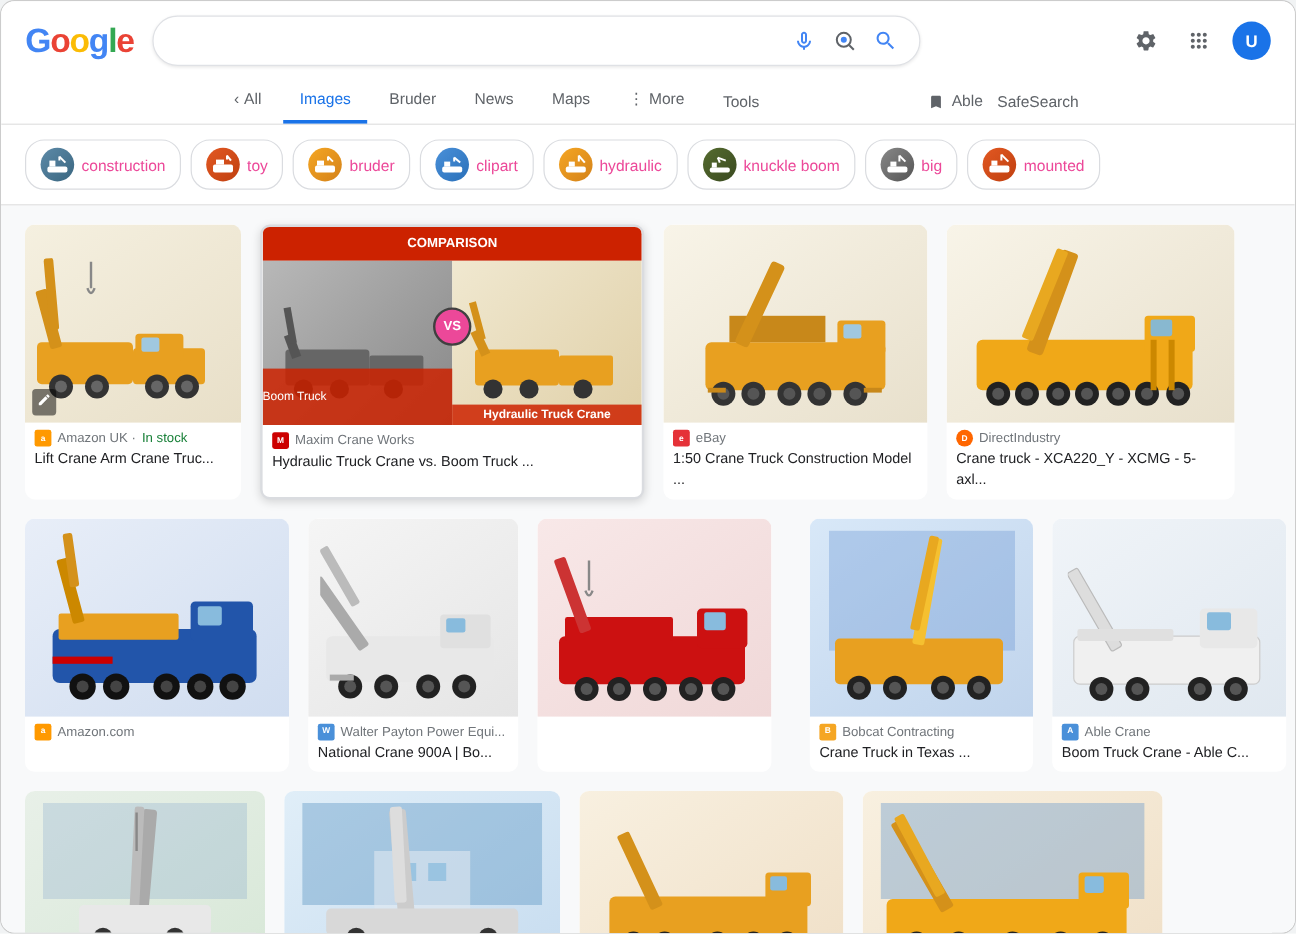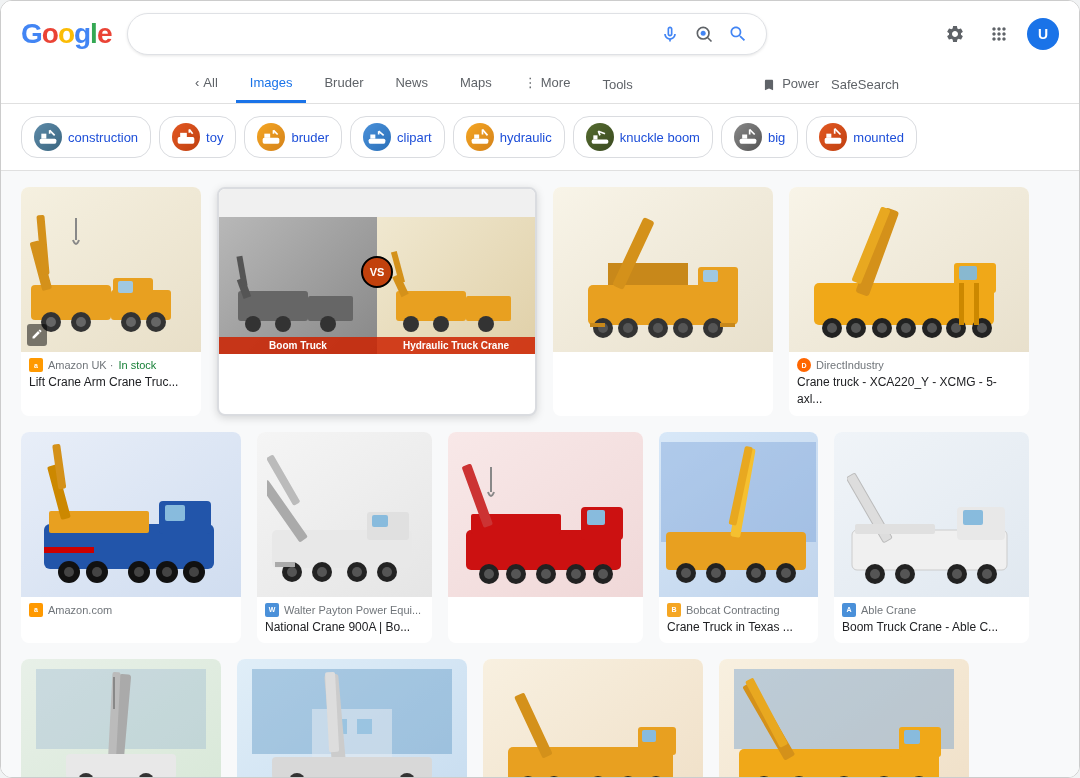--- a/index.html
+++ b/index.html
@@ -163,21 +163,21 @@
       border-bottom: 1px solid #e0e0e0;
     }
     .chip {
       display: flex;
       align-items: center;
       gap: 6px;
       padding: 6px 12px;
       border: 1px solid #dadce0;
       border-radius: 16px;
       font-size: 13px;
-      color: #1d4ed8;
+      color: #ec4899;
       cursor: pointer;
       background: #fff;
       white-space: nowrap;
     }
     .chip img, .chip .chip-thumb {
       width: 28px;
       height: 28px;
       object-fit: cover;
       border-radius: 50%;
     }
@@ -320,21 +320,21 @@
         <span>⋮</span>
         <span>More</span>
       </div>
       <div class="nav-tools">Tools</div>
       <div style="flex:1"></div>
       <div class="nav-right">
         <span>
           <svg width="14" height="14" viewBox="0 0 24 24" fill="#5f6368" style="vertical-align:middle;margin-right:3px">
               <path d="M17 3H7c-1.1 0-2 .9-2 2v16l7-3 7 3V5c0-1.1-.9-2-2-2z"></path>
             </svg>
-          <span>Power</span>
+          <span>Able</span>
         </span>
         <span>SafeSearch</span>
       </div>
     </div>
   </div>
 
   <div id="main">
 
     <div id="filter-chips">
 
@@ -474,22 +474,25 @@
             <span>Amazon UK · </span>
               <span style="color:#188038;">In stock</span>
           </div>
           <div class="title">Lift Crane Arm Crane Truc...</div>
         </div>
       </div>
 
       <div class="card featured-card" style="width:320px;">
         <div class="thumb" style="height:165px; background:#f0f0f0; display:flex; align-items:center; justify-content:center; position:relative; overflow:hidden;">
 
-
-          <div style="position:absolute; left:50%; top:50%; transform:translate(-50%,-50%); background:#c2410c; color:white; width:32px; height:32px; border-radius:50%; display:flex; align-items:center; justify-content:center; font-size:11px; font-weight:bold; z-index:3; border:2px solid #000000;">VS</div>
+          <div style="position:absolute; top:0; left:0; right:0; height:28px; background:#cc2200; display:flex; align-items:center; justify-content:center; color:white; font-size:11px; font-weight:bold; z-index:2;">
+            COMPARISON
+          </div>
+
+          <div style="position:absolute; left:50%; top:50%; transform:translate(-50%,-50%); background:#ec4899; color:white; width:32px; height:32px; border-radius:50%; display:flex; align-items:center; justify-content:center; font-size:11px; font-weight:bold; z-index:3; border:2px solid #404040;">VS</div>
 
           <div style="position:absolute; left:0; top:28px; width:50%; bottom:0; background:linear-gradient(135deg,#b8b8b8,#888888); display:flex; align-items:center; justify-content:center;">
             <svg width="130" height="100" viewBox="0 0 130 100">
               <rect x="5" y="55" width="70" height="30" rx="3" fill="#666"></rect>
               <rect x="75" y="60" width="45" height="25" rx="2" fill="#666"></rect>
               <circle cx="20" cy="88" r="8" fill="#333"></circle>
               <circle cx="50" cy="88" r="8" fill="#333"></circle>
               <circle cx="95" cy="88" r="8" fill="#333"></circle>
               <rect x="8" y="42" width="8" height="20" fill="#555" transform="rotate(-20 12 55)"></rect>
               <rect x="6" y="20" width="6" height="30" fill="#555" transform="rotate(-10 9 35)"></rect>
@@ -501,22 +504,29 @@
               <rect x="5" y="55" width="70" height="30" rx="3" fill="#E8A020"></rect>
               <rect x="75" y="60" width="45" height="25" rx="2" fill="#E8A020"></rect>
               <circle cx="20" cy="88" r="8" fill="#333"></circle>
               <circle cx="50" cy="88" r="8" fill="#333"></circle>
               <circle cx="95" cy="88" r="8" fill="#333"></circle>
               <rect x="8" y="38" width="8" height="22" fill="#D4911A" transform="rotate(-25 12 55)"></rect>
               <rect x="5" y="15" width="6" height="32" fill="#D4911A" transform="rotate(-15 8 35)"></rect>
             </svg>
           </div>
 
-          <div style="position:absolute; bottom:0; left:0; width:50%; background:rgba(204,34,0,0.85); color:white; font-size:10px; text-align:center; padding:3px 0; font-weight:bold;">Boom Truck</div>
+          <div style="position:absolute; bottom:0; left:0; width:50%; background:rgba(204,34,0,0.85); color:white; font-size:10px; text-align:left; padding:18px 0; font-weight:normal;">Boom Truck</div>
           <div style="position:absolute; bottom:0; right:0; width:50%; background:rgba(204,34,0,0.85); color:white; font-size:10px; text-align:center; padding:3px 0; font-weight:bold;">Hydraulic Truck Crane</div>
+        </div>
+        <div class="info">
+          <div class="source-line">
+            <span class="src-icon" style="background:#cc0000; color:white; font-size:7px; font-weight:bold;">M</span>
+            <span>Maxim Crane Works</span>
+          </div>
+          <div class="title">Hydraulic Truck Crane vs. Boom Truck ...</div>
         </div>
       </div>
 
       <div class="card" style="width:220px;">
         <div class="thumb" style="height:165px; background:linear-gradient(145deg,#f8f4e8,#e8e0cc); display:flex; align-items:center; justify-content:center;">
           <svg width="190" height="150" viewBox="0 0 190 150">
 
             <rect x="20" y="90" width="150" height="40" rx="5" fill="#E8A020"></rect>
 
             <circle cx="35" cy="133" r="10" fill="#333"></circle>
@@ -533,20 +543,27 @@
             <rect x="130" y="72" width="40" height="28" rx="3" fill="#E8A020"></rect>
             <rect x="135" y="75" width="15" height="12" rx="2" fill="#a0c8e0"></rect>
 
             <rect x="40" y="68" width="80" height="22" fill="#C8881A"></rect>
 
             <rect x="55" y="20" width="12" height="75" rx="3" fill="#D4911A" transform="rotate(25 61 68)"></rect>
 
             <rect x="22" y="128" width="15" height="4" fill="#C8881A"></rect>
             <rect x="152" y="128" width="15" height="4" fill="#C8881A"></rect>
           </svg>
+        </div>
+        <div class="info">
+          <div class="source-line">
+            <span class="src-icon" style="background:#e53238; color:white; font-size:7px; font-weight:bold;">e</span>
+            <span>eBay</span>
+          </div>
+          <div class="title">1:50 Crane Truck Construction Model ...</div>
         </div>
       </div>
 
       <div class="card" style="width:240px;">
         <div class="thumb" style="height:165px; background:linear-gradient(145deg,#f8f4e8,#e8e0cc); display:flex; align-items:center; justify-content:center;">
           <svg width="210" height="150" viewBox="0 0 210 150">
 
             <rect x="10" y="88" width="180" height="42" rx="5" fill="#F0A818"></rect>
 
             <circle cx="28" cy="133" r="10" fill="#222"></circle>
@@ -673,21 +690,21 @@
 
             <rect x="10" y="72" width="90" height="20" fill="#cc1111" rx="2"></rect>
             <rect x="18" y="20" width="10" height="65" rx="2" fill="#cc3333" transform="rotate(-20 23 72)"></rect>
 
             <line x1="30" y1="25" x2="30" y2="50" stroke="#888" stroke-width="2"></line>
             <path d="M27,50 Q30,58 33,50" stroke="#888" stroke-width="2" fill="none"></path>
           </svg>
         </div>
       </div>
 
-      <div class="card" style="width:159px;">
+      <div class="card" style="width:186px;margin-left:16px;">
         <div class="thumb" style="height:165px; background:linear-gradient(145deg,#d8e8f8,#c0d4ec); display:flex; align-items:center; justify-content:center; position:relative;">
           <svg width="155" height="145" viewBox="0 0 155 145">
 
             <rect x="0" y="0" width="155" height="100" fill="#5588cc" opacity="0.3"></rect>
 
             <rect x="5" y="90" width="140" height="38" rx="4" fill="#E8A020"></rect>
             <circle cx="25" cy="131" r="10" fill="#222"></circle>
               <circle cx="25" cy="131" r="5" fill="#555"></circle>
             <circle cx="55" cy="131" r="10" fill="#222"></circle>
               <circle cx="55" cy="131" r="5" fill="#555"></circle>

